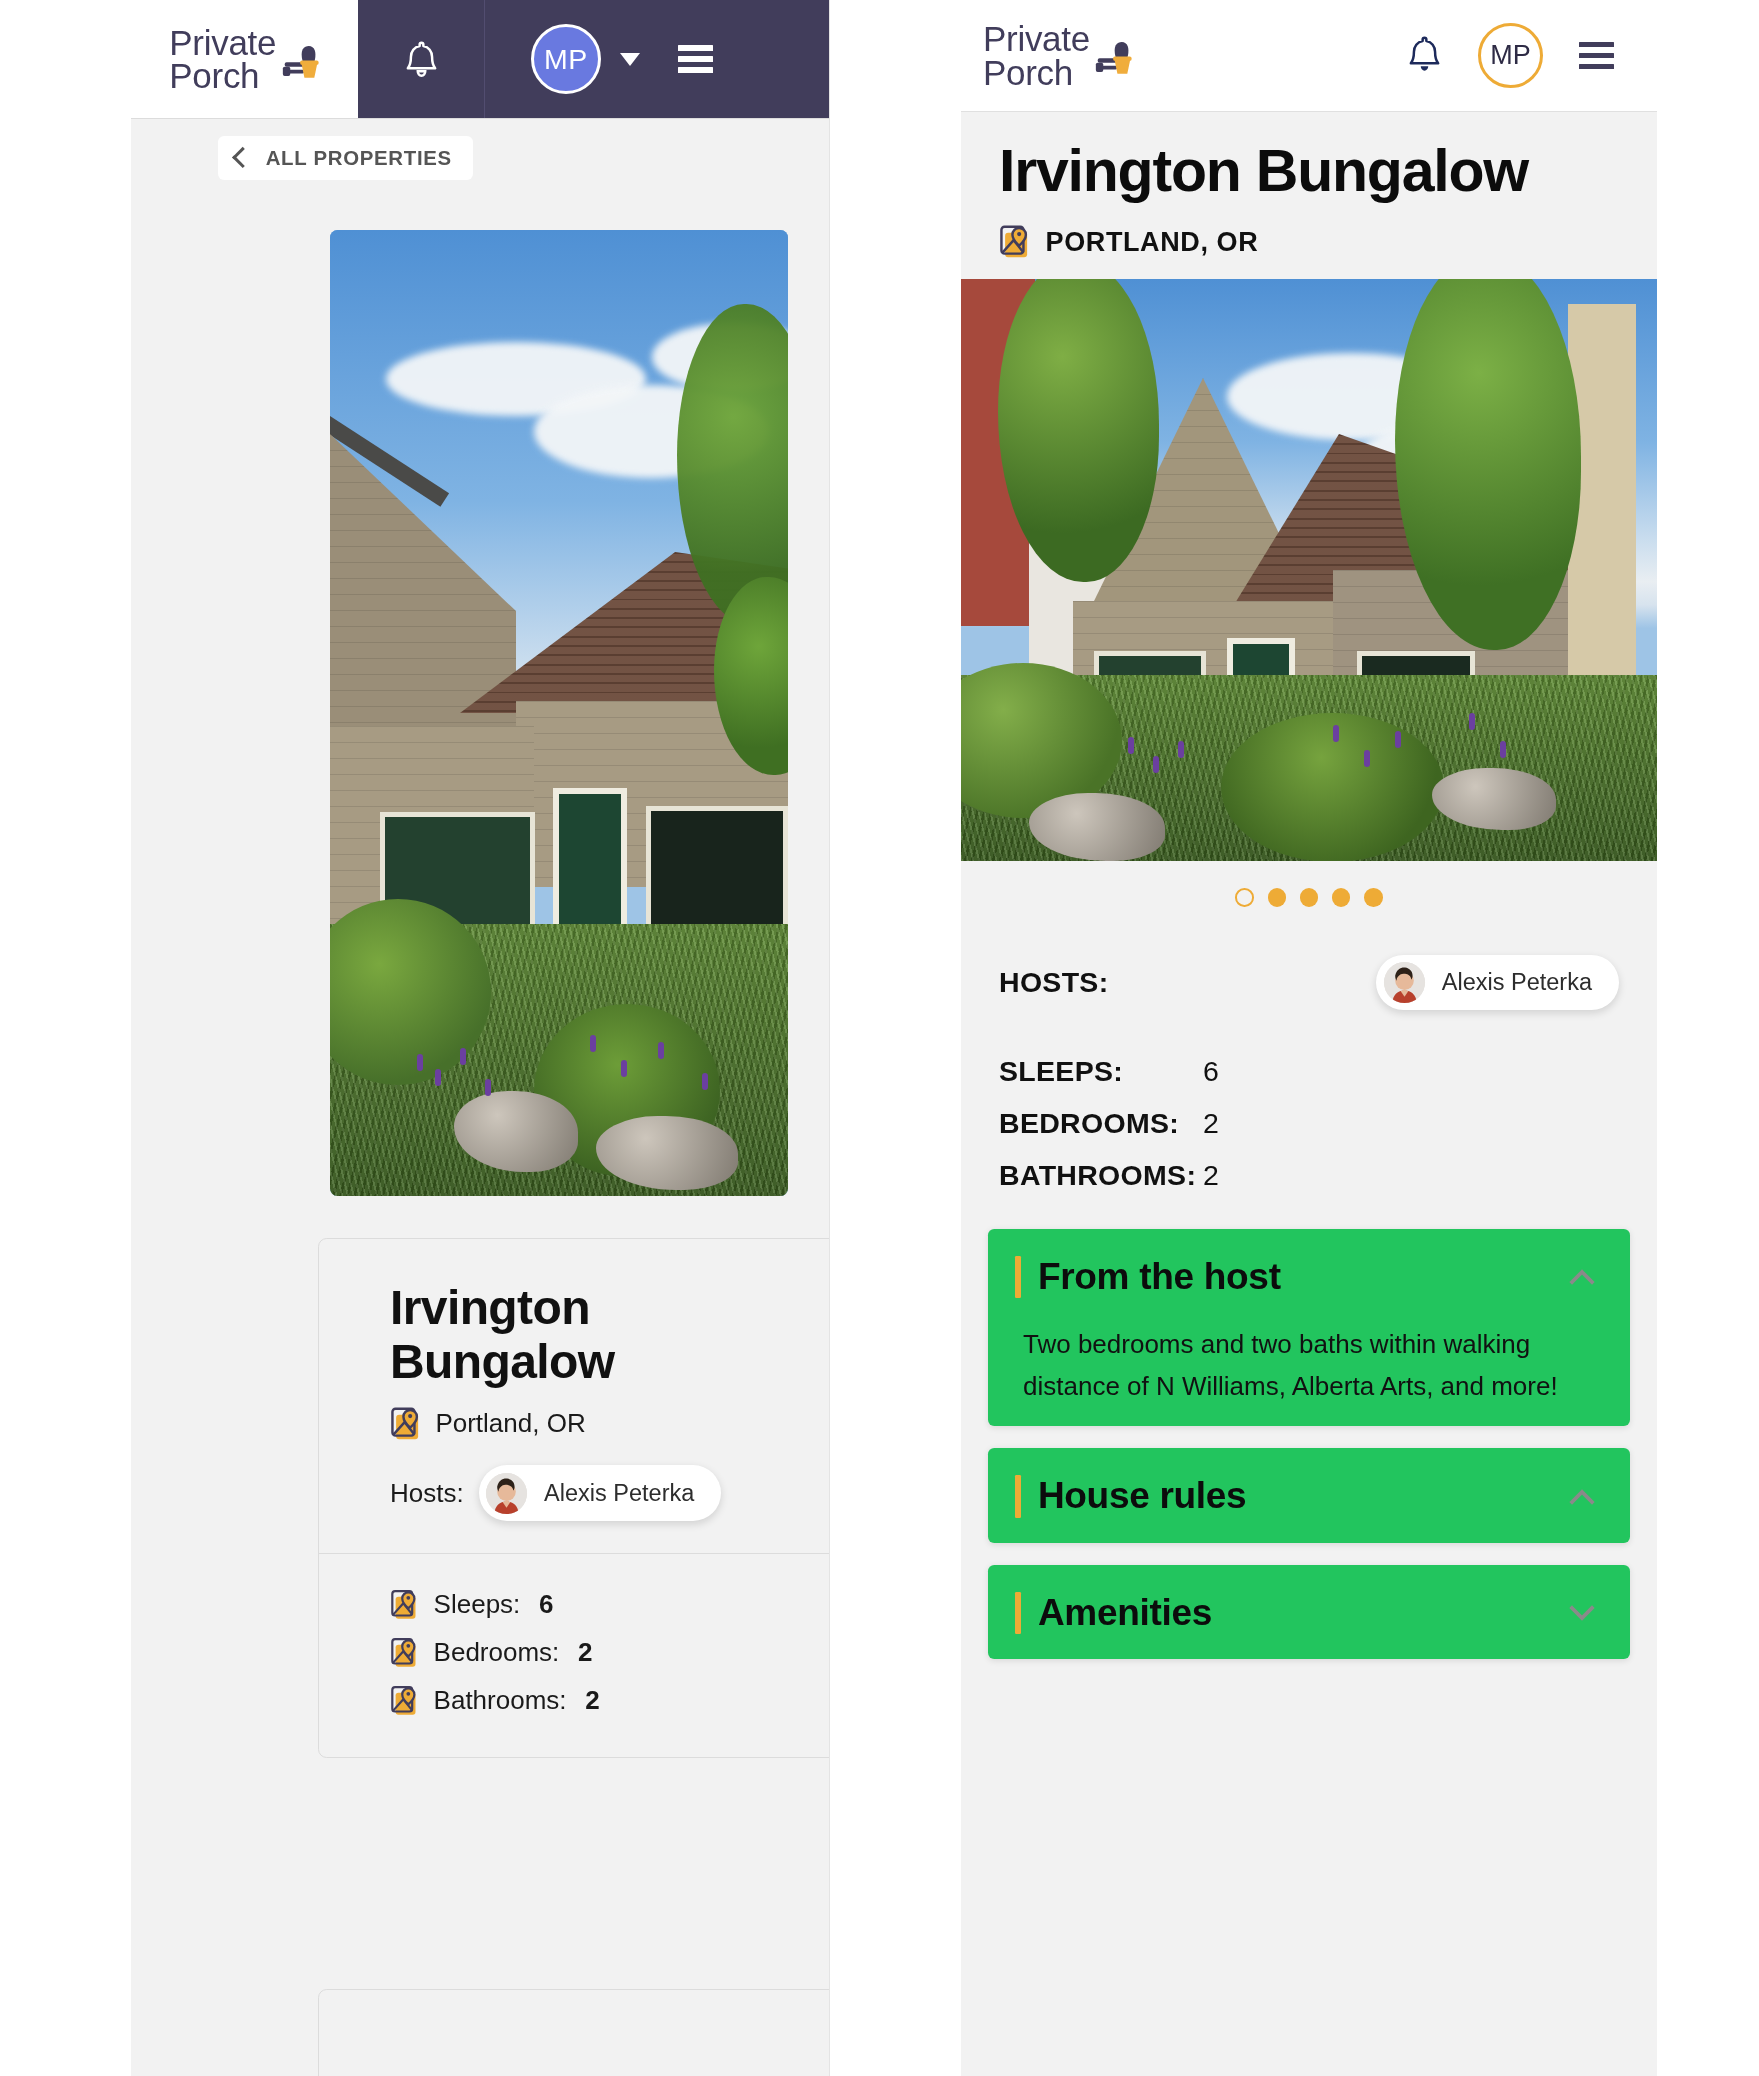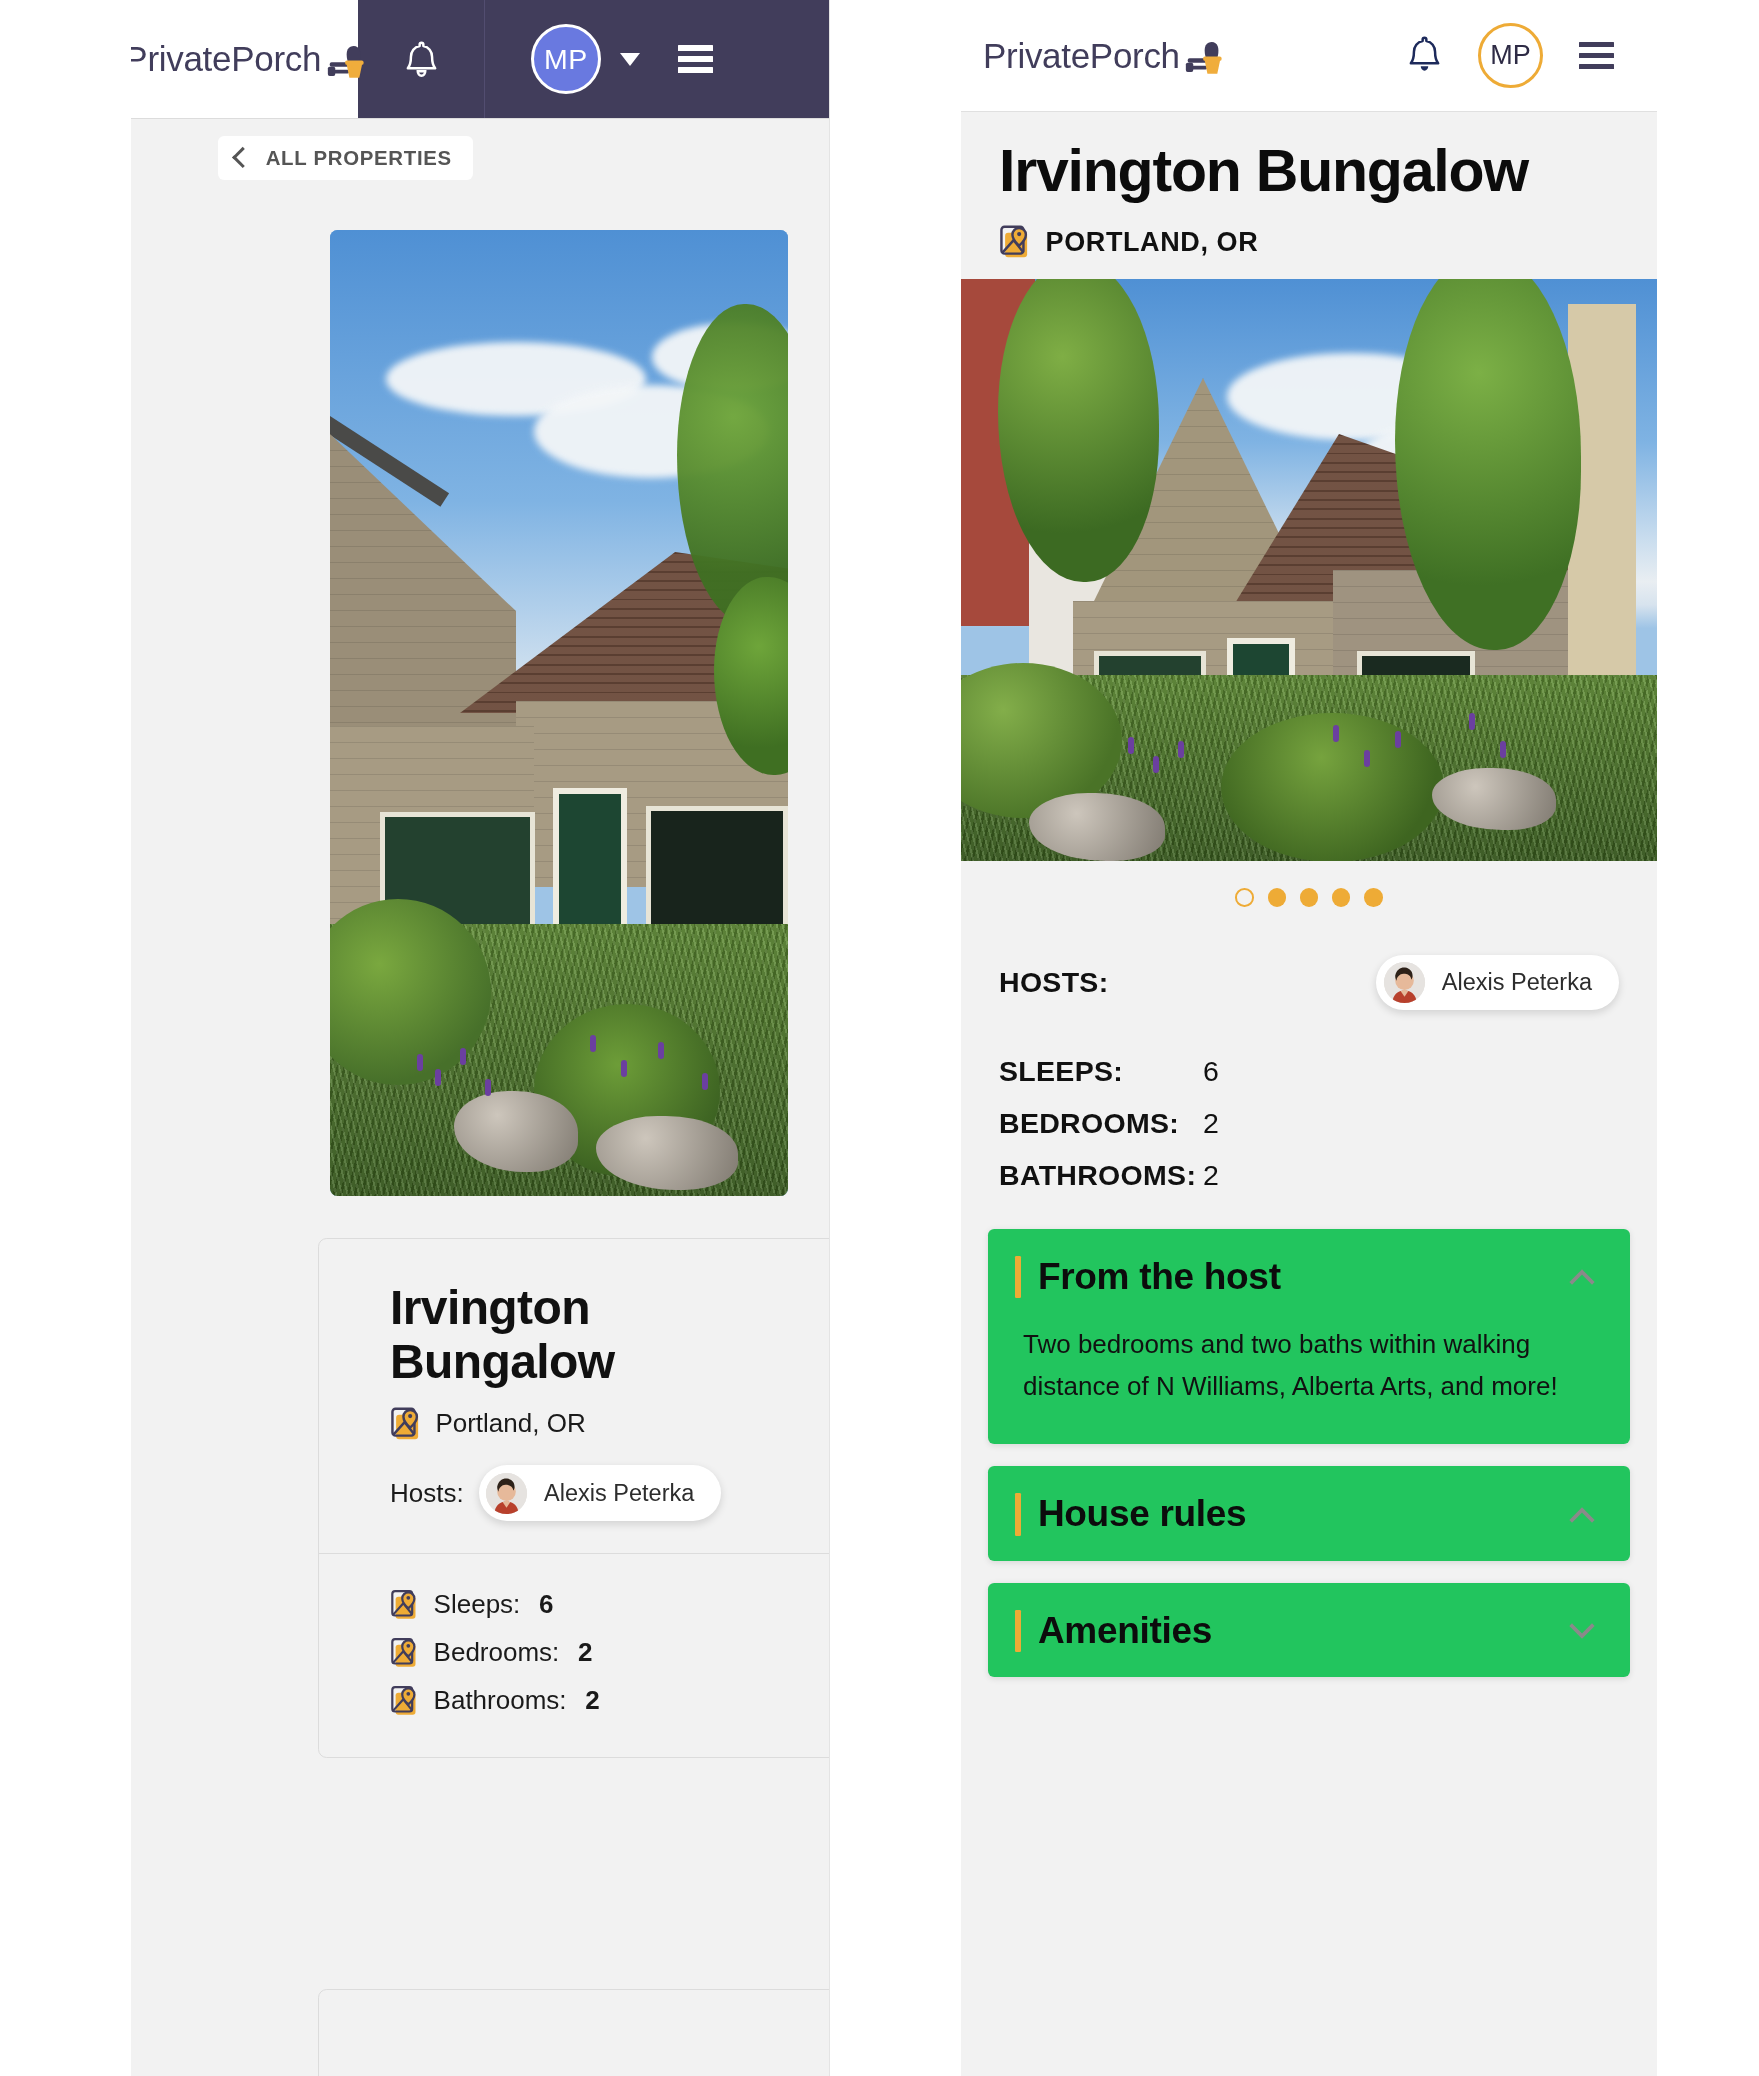--- a/index.html
+++ b/index.html
@@ -19,21 +19,21 @@
 
   
   .lhdr{display:flex;height:118px;width:100%;background:#413d5b;border-bottom:0.6px solid #dcdcdc;}
   .lhdr-logo{width:227px;height:100%;background:#fff;display:flex;align-items:center;justify-content:center;flex:none;}
   .lhdr-actions{flex:1;display:flex;align-items:center;}
   .lhdr-bell{width:126px;display:flex;align-items:center;justify-content:center;height:100%;border-right:0.6px solid #524d70;}
   .lhdr-user{flex:1;display:flex;align-items:center;gap:18.6px;padding-left:46px;}
 
   
   .logo{display:flex;align-items:center;gap:2.5px;}
-  .logo-words{display:flex;flex-direction:row;line-height:0.95;}
+  .logo-words{display:flex;flex-direction:column;line-height:0.95;}
   .logo-words span{font-size:35px;color:#413d5b;letter-spacing:-0.3px;font-weight:400;}
   .logo-chair{width:41px;height:37px;flex:none;margin-bottom:-2.5px;}
 
   
   .bell{width:35px;height:41px;}
   .hamb{display:flex;flex-direction:column;gap:5.6px;width:35px;}
   .hamb i{display:block;height:5.6px;background:#fff;border-radius:0.6px;}
   .hamb.dark i{background:#413d5b;}
 
   .avatar-ring{
@@ -158,21 +158,21 @@
 
   .acc{
     margin:0 27px 22px 27px;background:#22c55e;border-radius:6.2px;
     box-shadow:0 1.9px 6.2px rgba(0,0,0,.10);overflow:hidden;
   }
   .acc-head{display:flex;align-items:center;justify-content:space-between;padding:27px 33px 25px 27px;}
   .acc-title-wrap{display:flex;align-items:stretch;gap:17.3px;}
   .acc-bar{width:5.6px;background:#eeab36;border-radius:1.2px;}
   .acc-title{font-size:37px;font-weight:bold;color:#0c0c0c;letter-spacing:-0.3px;line-height:1.15;}
   .chev-ic{width:30px;height:30px;flex:none;}
-  .acc-body{padding:0 35px 37px 35px;font-size:26px;line-height:1.62;color:#111;}
+  .acc-body{padding:0 35px 19px 35px;font-size:26px;line-height:1.62;color:#111;}
 </style>
 </head>
 <body>
 
 <div class="stage">
 
   <div class="panel panel-left">
 
     <div class="lhdr">
       <div class="lhdr-logo">

